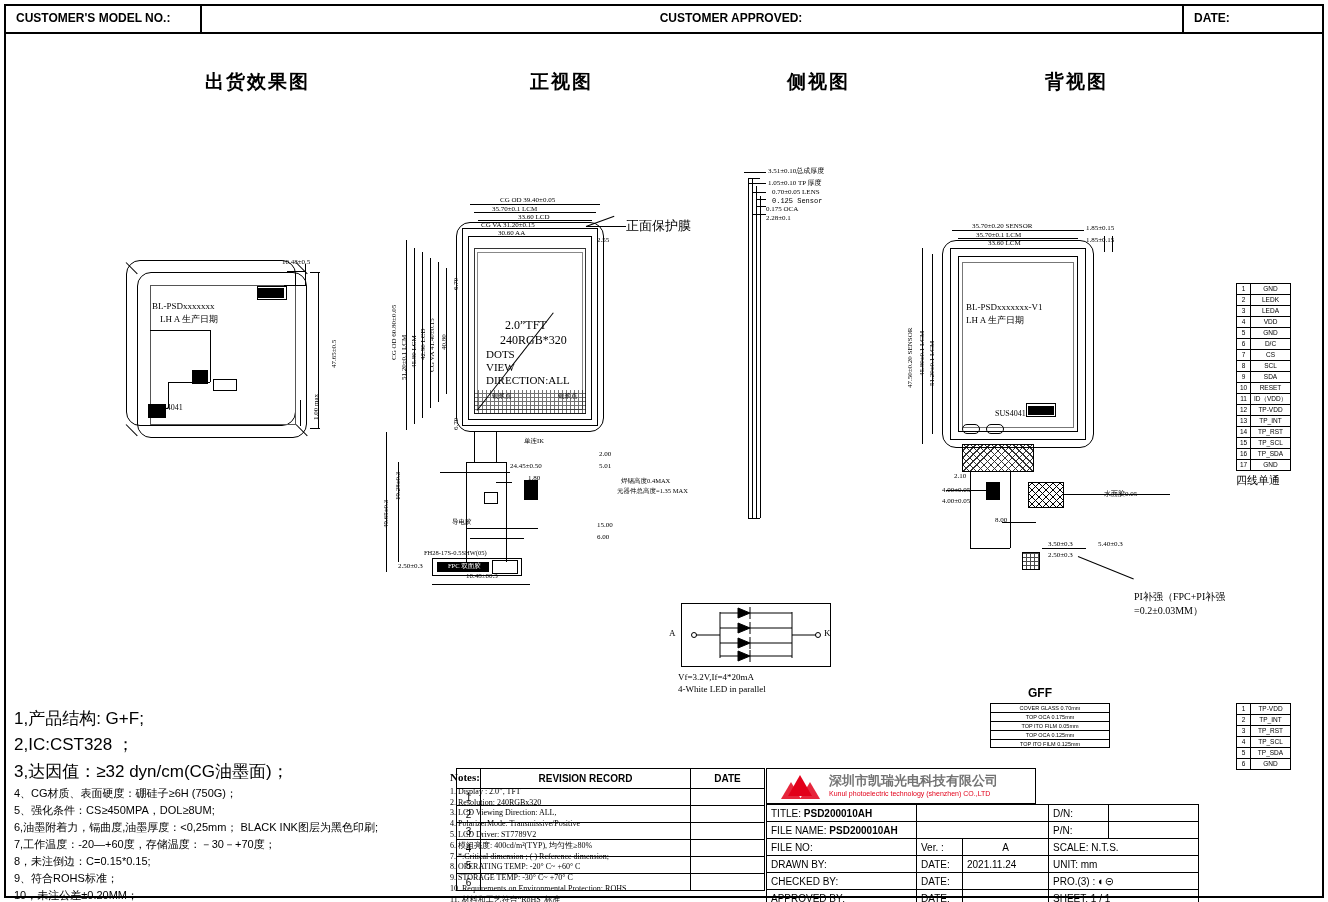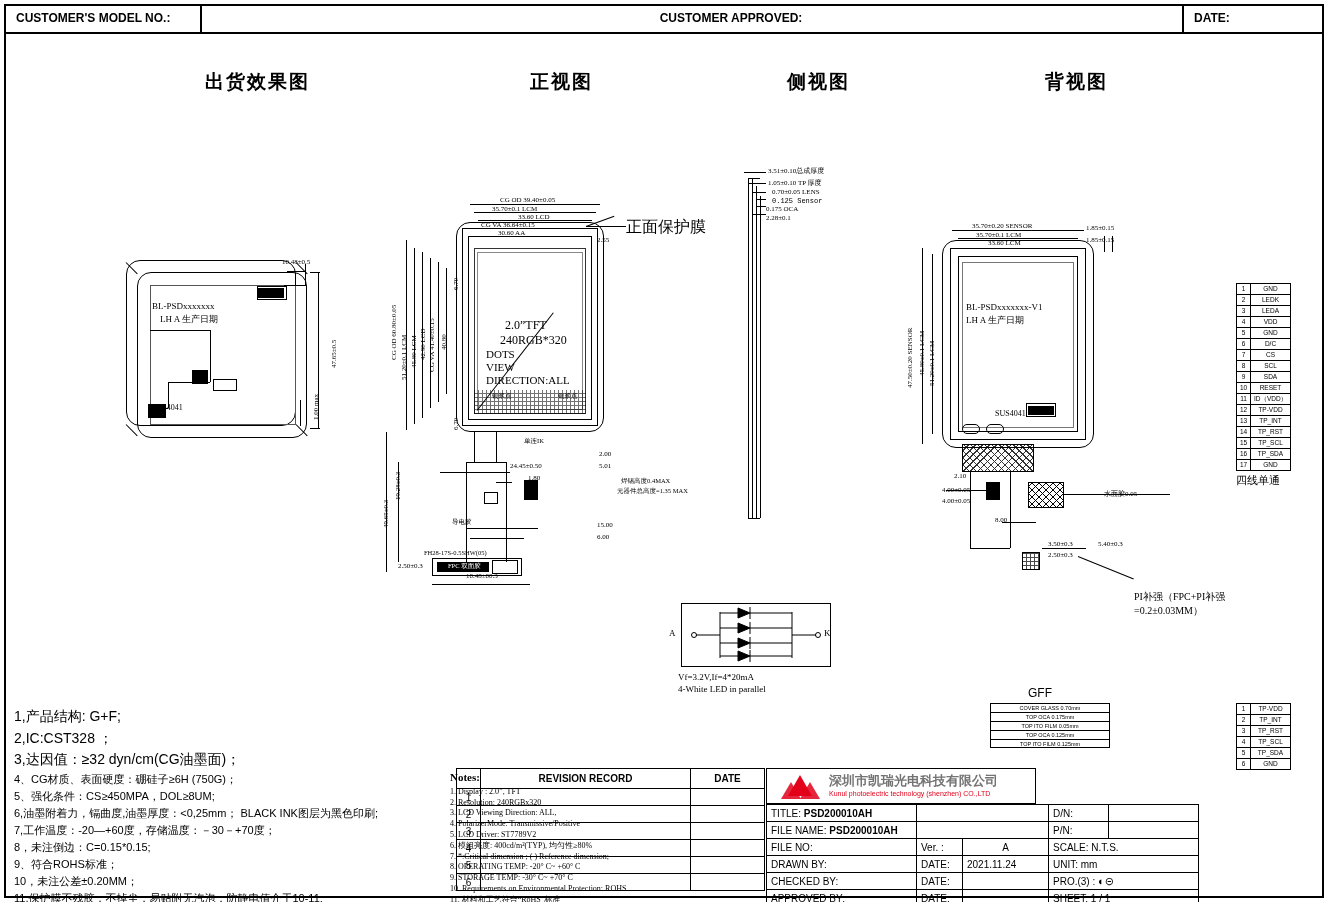--- a/index.html
+++ b/index.html
@@ -43,21 +43,21 @@
   }
   .box { position:absolute; border:1px solid #000; }
   .boxr { position:absolute; border:1px solid #000; border-radius:14px; }
   .fillblk { position:absolute; background:#000; }
 
   
   .notes-left {
     position:absolute; left:14px; top:706px; width:430px;
     font-size:11px; line-height:1.55; font-family:"Liberation Sans", sans-serif;
   }
-  .notes-left .big { font-size:14px; }
+  .notes-left .big { font-size:17px; }
   .notes-mid {
     position:absolute; left:450px; top:770px; width:330px;
     font-size:8px; line-height:1.35; font-family:"Liberation Serif", serif;
   }
   .notes-mid .nh { font-size:11px; font-weight:bold; margin-bottom:2px; }
 
   
   .pin-table { position:absolute; border-collapse:collapse; }
   .pin-table td {
     border:1px solid #000; font-size:6.5px; height:11px; line-height:10px;
@@ -66,21 +66,21 @@
   .pin-table td.num { width:14px; }
   .pin-table td.nm { width:40px; }
 
   
   .stack { position:absolute; left:990px; top:703px; width:120px; }
   .stack div {
     border:1px solid #000; border-bottom:none; font-size:5.5px; text-align:center;
     height:9px; line-height:8px;
   }
   .stack div:last-child { border-bottom:1px solid #000; }
-  .gff-label { position:absolute; left:1028px; top:686px; font-size:12px; font-weight:normal; }
+  .gff-label { position:absolute; left:1028px; top:686px; font-size:12px; font-weight:bold; }
 
   
   .tblock { position:absolute; left:456px; top:768px; width:864px; height:126px; }
   .tblock table { border-collapse:collapse; }
   .rev { position:absolute; left:0; top:0; }
   .rev td { border:1px solid #000; font-size:10px; height:17px; padding:0 3px; }
   .rev td.rn { width:24px; text-align:center; }
   .rev td.rr { width:210px; text-align:center; }
   .rev td.rd { width:74px; text-align:center; }
   .rev tr:first-child td { height:20px; font-weight:bold; }
@@ -224,21 +224,21 @@
 
     <div class="ln hl" style="left:470px; top:204px; width:130px;"></div>
     <div class="ln hl" style="left:474px; top:212px; width:122px;"></div>
     <div class="ln hl" style="left:478px; top:220px; width:114px;"></div>
     <div class="ln hl" style="left:472px; top:228px; width:118px;"></div>
     <div class="ln hl" style="left:476px; top:236px; width:108px;"></div>
 
     <div class="lbl s7" style="left:500px; top:196px;">CG OD 39.40±0.05</div>
     <div class="lbl s7" style="left:492px; top:205px;">35.70±0.1 LCM</div>
     <div class="lbl s7" style="left:518px; top:213px;">33.60 LCD</div>
-    <div class="lbl s7" style="left:481px; top:221px;">CG VA 36.64±0.15</div>
+    <div class="lbl s7" style="left:481px; top:221px;">CG VA 31.20±0.15</div>
     <div class="lbl s7" style="left:498px; top:229px;">30.60 AA</div>
     <div class="lbl s7" style="left:597px; top:236px;">2.55</div>
 
     <div class="ln vl" style="left:406px; top:240px; height:190px;"></div>
     <div class="ln vl" style="left:414px; top:248px; height:176px;"></div>
     <div class="ln vl" style="left:422px; top:252px; height:166px;"></div>
     <div class="ln vl" style="left:430px; top:258px; height:150px;"></div>
     <div class="ln vl" style="left:438px; top:262px; height:140px;"></div>
     <div class="ln vl" style="left:446px; top:268px; height:126px;"></div>
 
@@ -270,21 +270,21 @@
     <div class="lbl s7" style="left:398px; top:562px;">2.50±0.3</div>
     <div class="lbl s7" style="left:466px; top:572px;">10.48±00.3</div>
     <div class="lbl s6" style="left:621px; top:477px;">焊锡高度0.4MAX</div>
     <div class="lbl s6" style="left:617px; top:487px;">元器件总高度=1.35 MAX</div>
     <div class="lbl s6" style="left:424px; top:549px;">FH28-17S-0.5SHW(05)</div>
     <div class="lbl s6" style="left:448px; top:562px; color:#fff;">FPC 双面胶</div>
     <div class="lbl s6" style="left:452px; top:518px;">导电胶</div>
 
     <div class="ln hl" style="left:586px; top:226px; width:40px;"></div>
     <div class="diag-line" style="left:586px; top:226px; width:30px; transform:rotate(-20deg);"></div>
-    <div class="lbl" style="left:626px; top:217px; font-size:16px;">正面保护膜</div>
+    <div class="lbl" style="left:626px; top:217px; font-size:13px;">正面保护膜</div>
   </div>
 
   <div>
     <div class="ln vl" style="left:748px; top:178px; height:340px;"></div>
     <div class="ln vl" style="left:752px; top:178px; height:340px;"></div>
     <div class="ln vl" style="left:756px; top:186px; height:332px;"></div>
     <div class="ln vl" style="left:760px; top:196px; height:322px;"></div>
     <div class="ln hl" style="left:748px; top:178px; width:12px;"></div>
     <div class="ln hl" style="left:748px; top:518px; width:12px;"></div>
 

